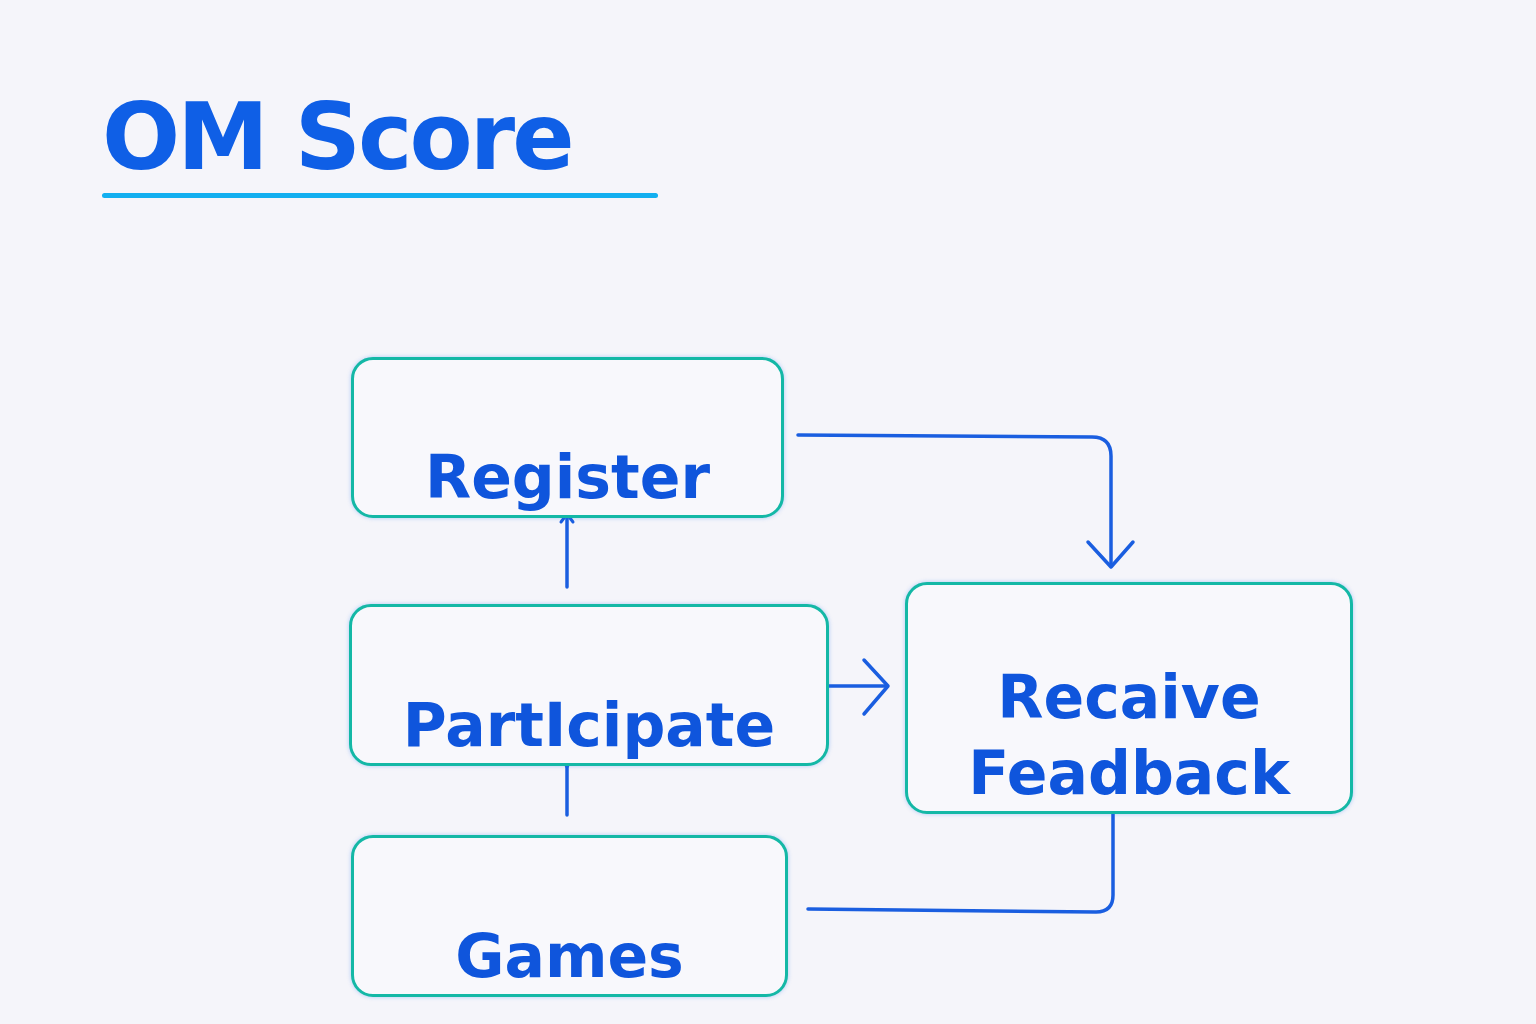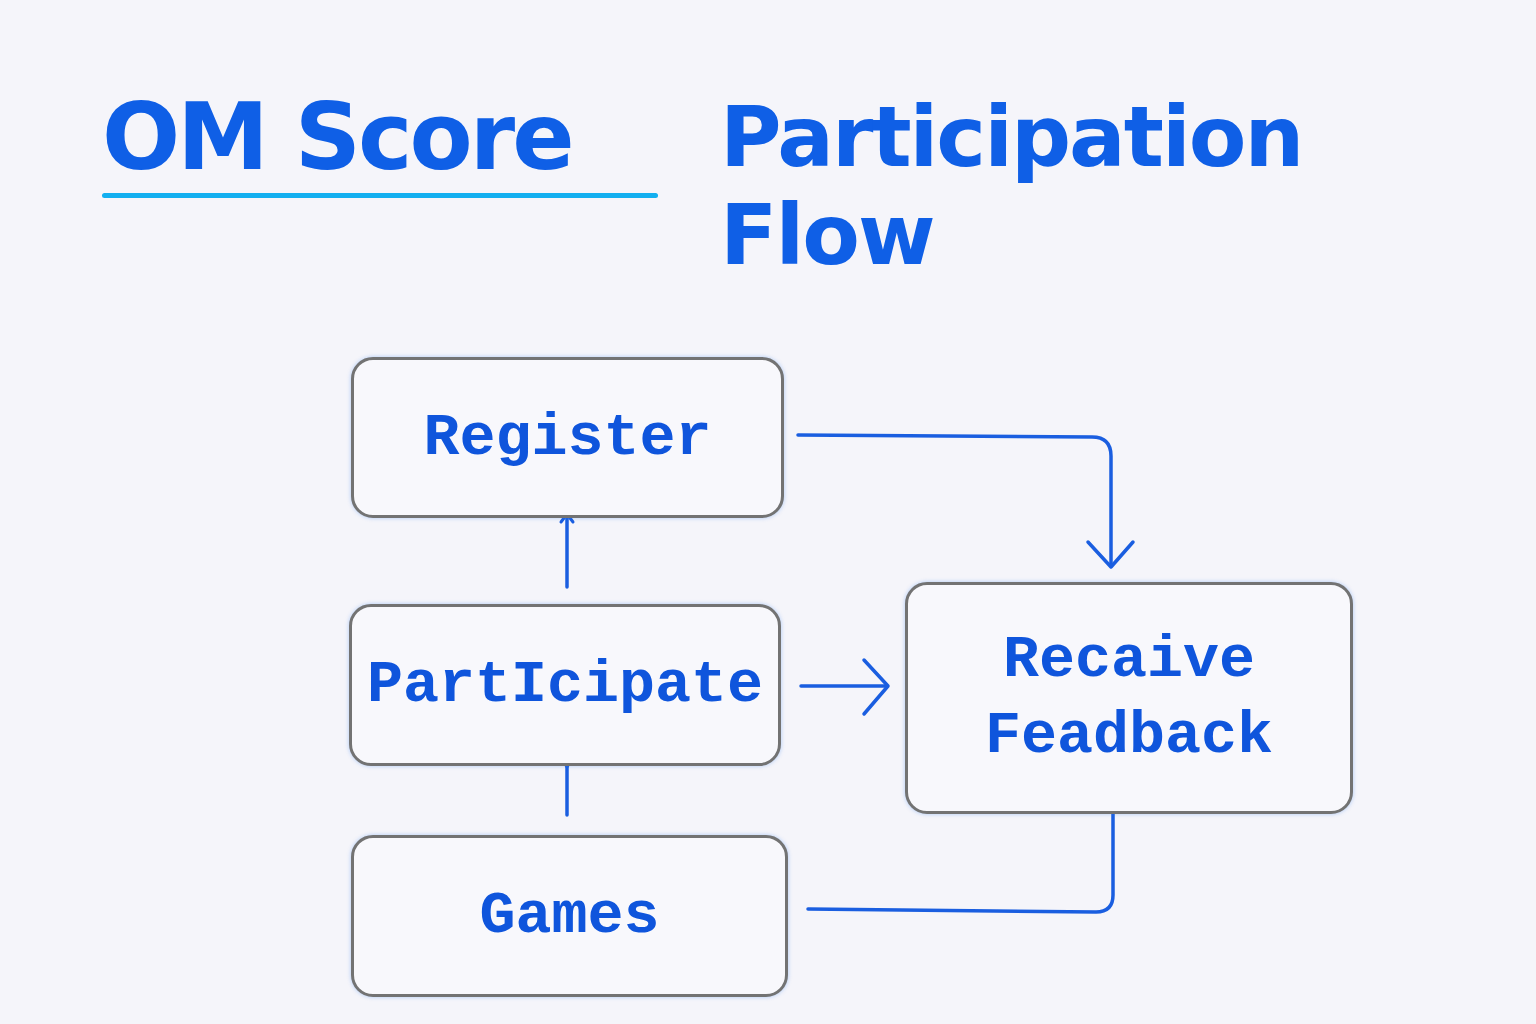--- a/index.html
+++ b/index.html
@@ -18,37 +18,35 @@
     background: #12aff0; border-radius: 3px;
   }
   .title {
     position: absolute; left: 720px; top: 88px;
     font-size: 84px; font-weight: bold; color: #0f5fe6; line-height: 98px;
     letter-spacing: -2px;
   }
   .title span { display: block; }
   .node {
     position: absolute; box-sizing: border-box;
-    border: 3px solid #737373; border-radius: 22px; background: #f8f8fc;
-    display: flex; align-items: center; justify-content: center; text-align: center;
+    border: 3px solid #14b8a6; border-radius: 22px; background: #f8f8fc;
+    display: flex; align-items: flex-end; justify-content: center; text-align: center;
     color: #0f55dc; font-weight: bold; font-size: 60px; line-height: 76px;
     box-shadow: 0 0 4px rgba(40,120,240,0.35);
-    font-family: Liberation Mono, monospace;
   }
   .node span { display: block; }
   #diagram-svg { position: absolute; left: 0; top: 0; }
 </style>
 </head>
 <body>
 
 <div class="brand">OM Score</div>
 <div class="brand-underline"></div>
 
 <div class="title">
-  <span>Participation Flow</span>
 </div>
 
 <svg id="diagram-svg" width="1536" height="1024">
   <g fill="none" stroke="#1a5ee0" stroke-width="3.5" stroke-linecap="round" stroke-linejoin="round">
 
     <path d="M798 435 L1092 437 Q1111 437 1111 456 L1111 565"></path>
     <path d="M1088 542 L1111 567 L1133 542"></path>
 
     <path d="M567 516 L567 587"></path>
     <path d="M561 522 L567 514 L573 522" stroke-width="3"></path>
@@ -60,21 +58,21 @@
     <path d="M864 660 L888 686 L864 714"></path>
 
     <path d="M808 909 L1096 912 Q1113 912 1113 895 L1113 812"></path>
   </g>
 </svg>
 
 <div class="node" style="left:351px; top:357px; width:433px; height:161px;">
   <span>Register</span>
 </div>
 
-<div class="node" style="left:349px; top:604px; width:432px; height:162px;">
+<div class="node" style="left:349px; top:604px; width:480px; height:162px;">
   <span>PartIcipate</span>
 </div>
 
 <div class="node" style="left:905px; top:582px; width:448px; height:232px;">
   <div>
     <span>Recaive</span>
     <span>Feadback</span>
   </div>
 </div>
 

